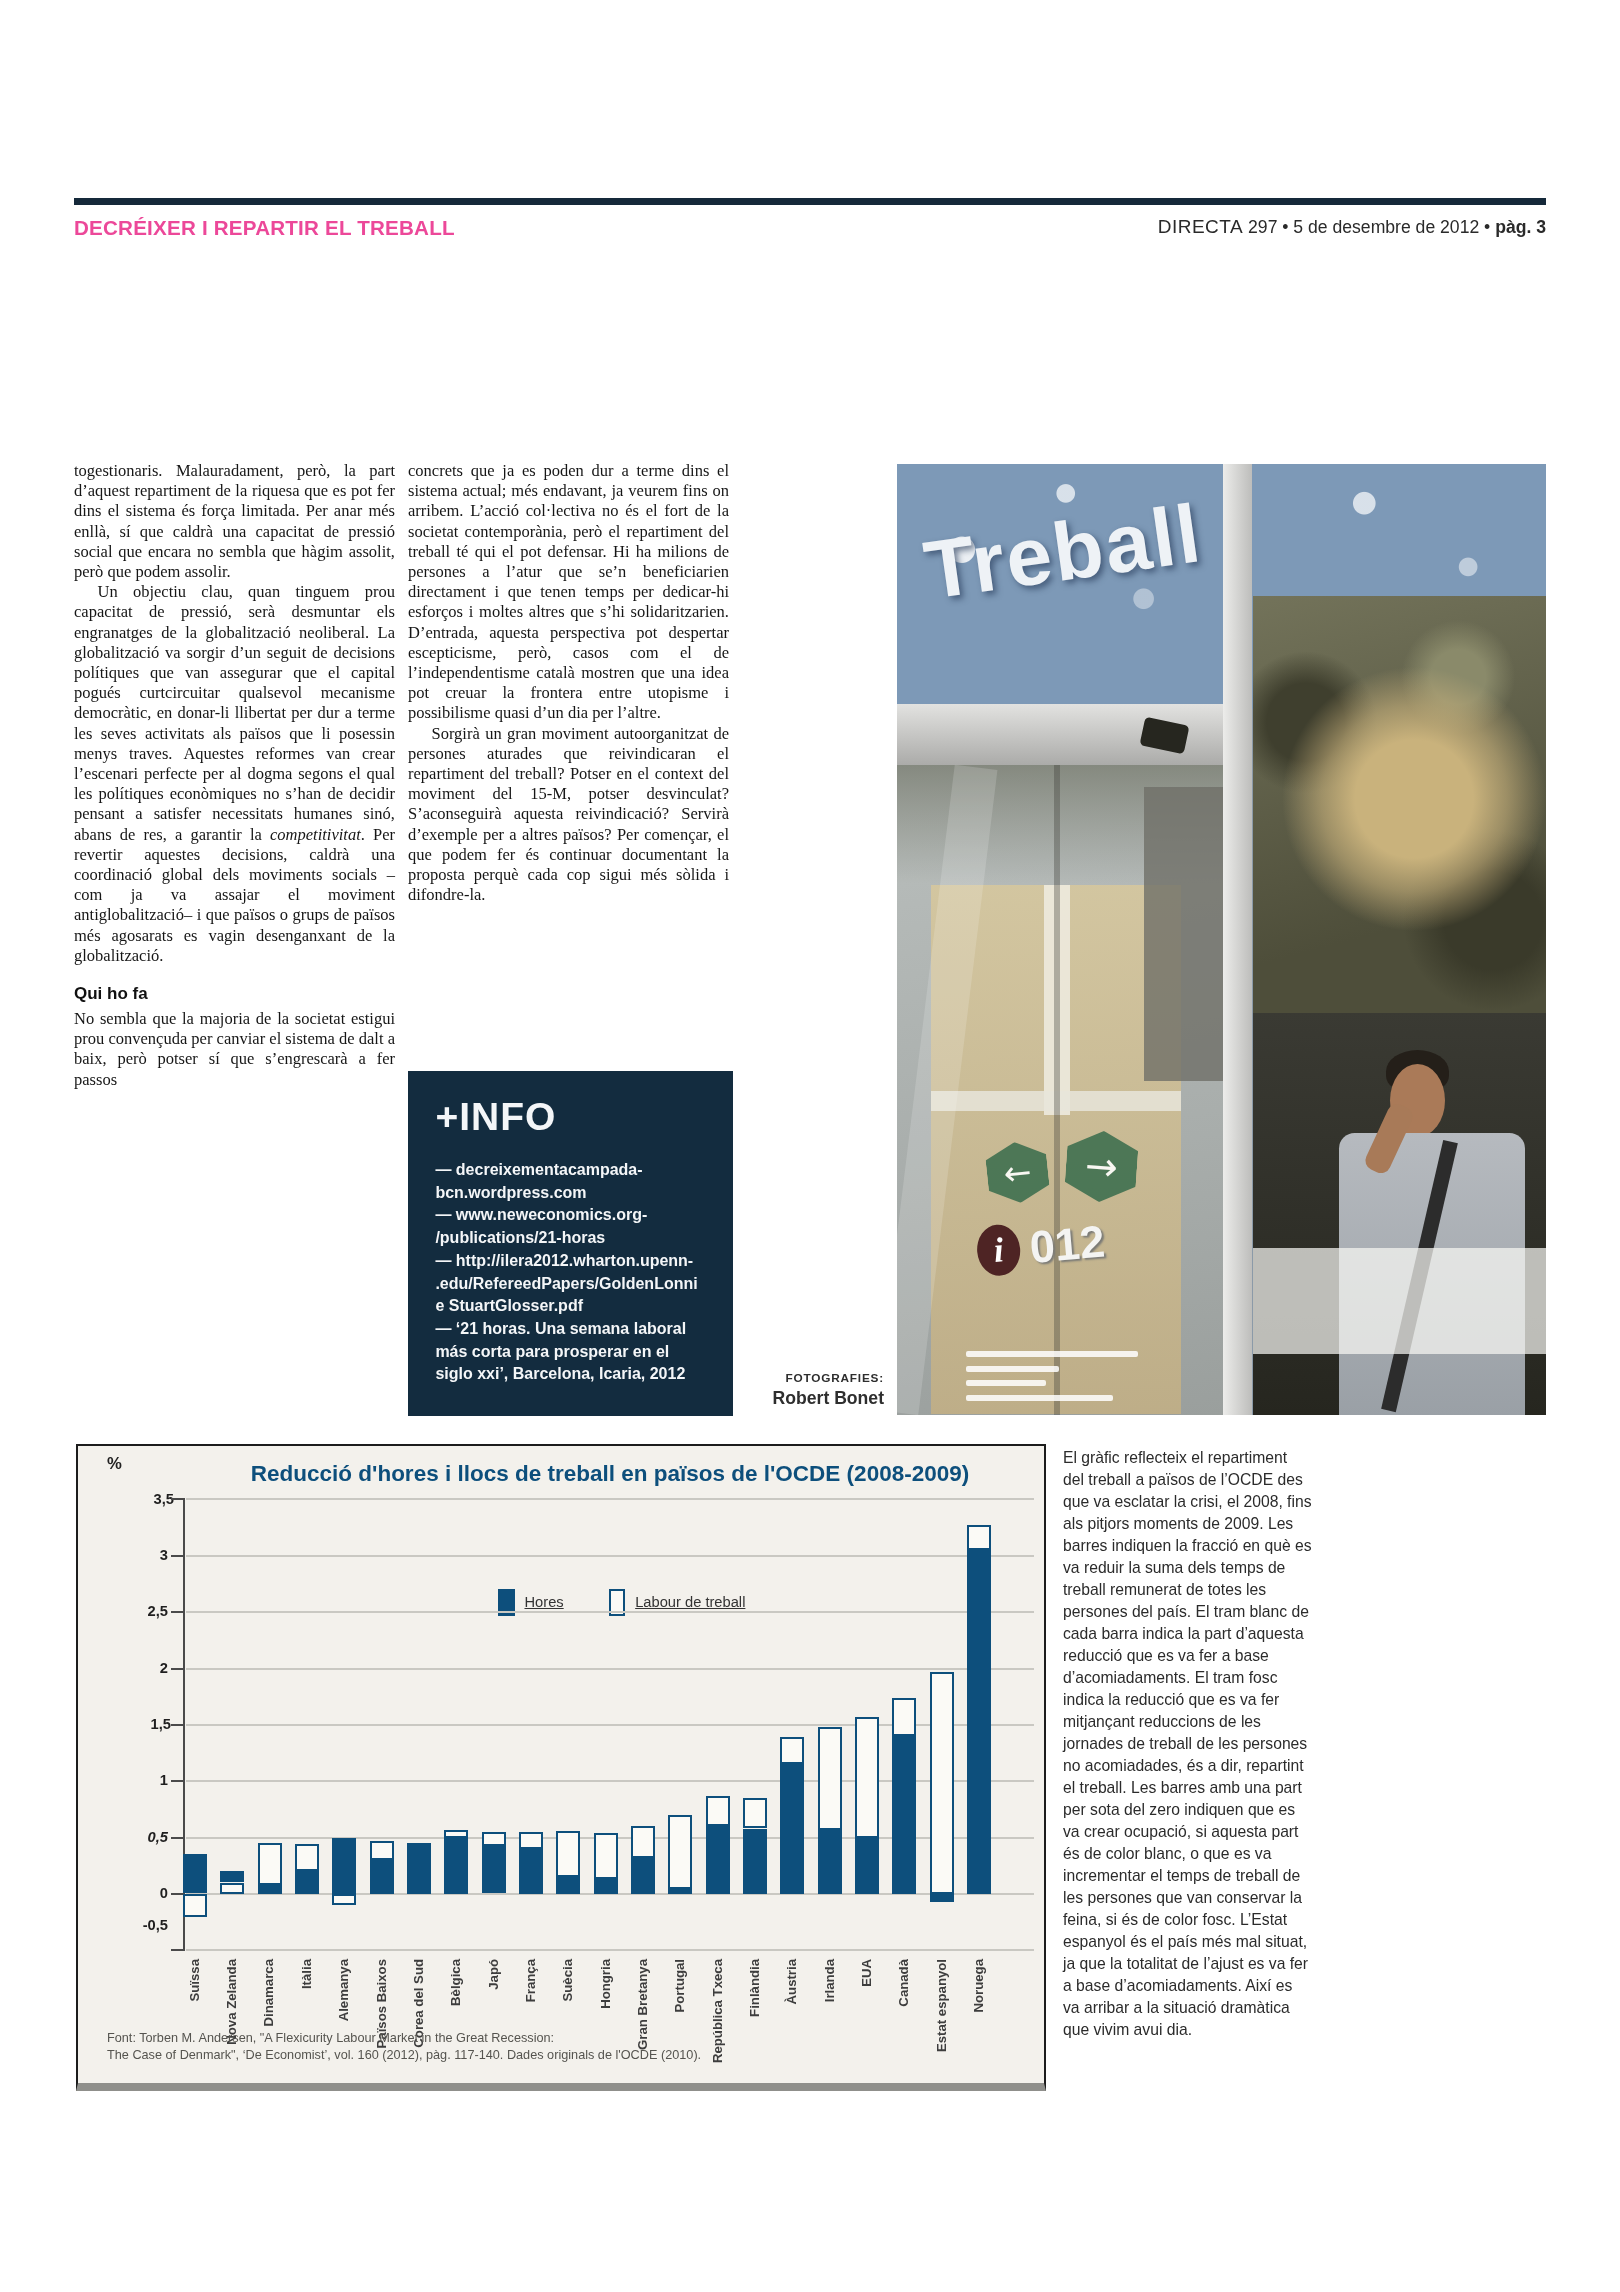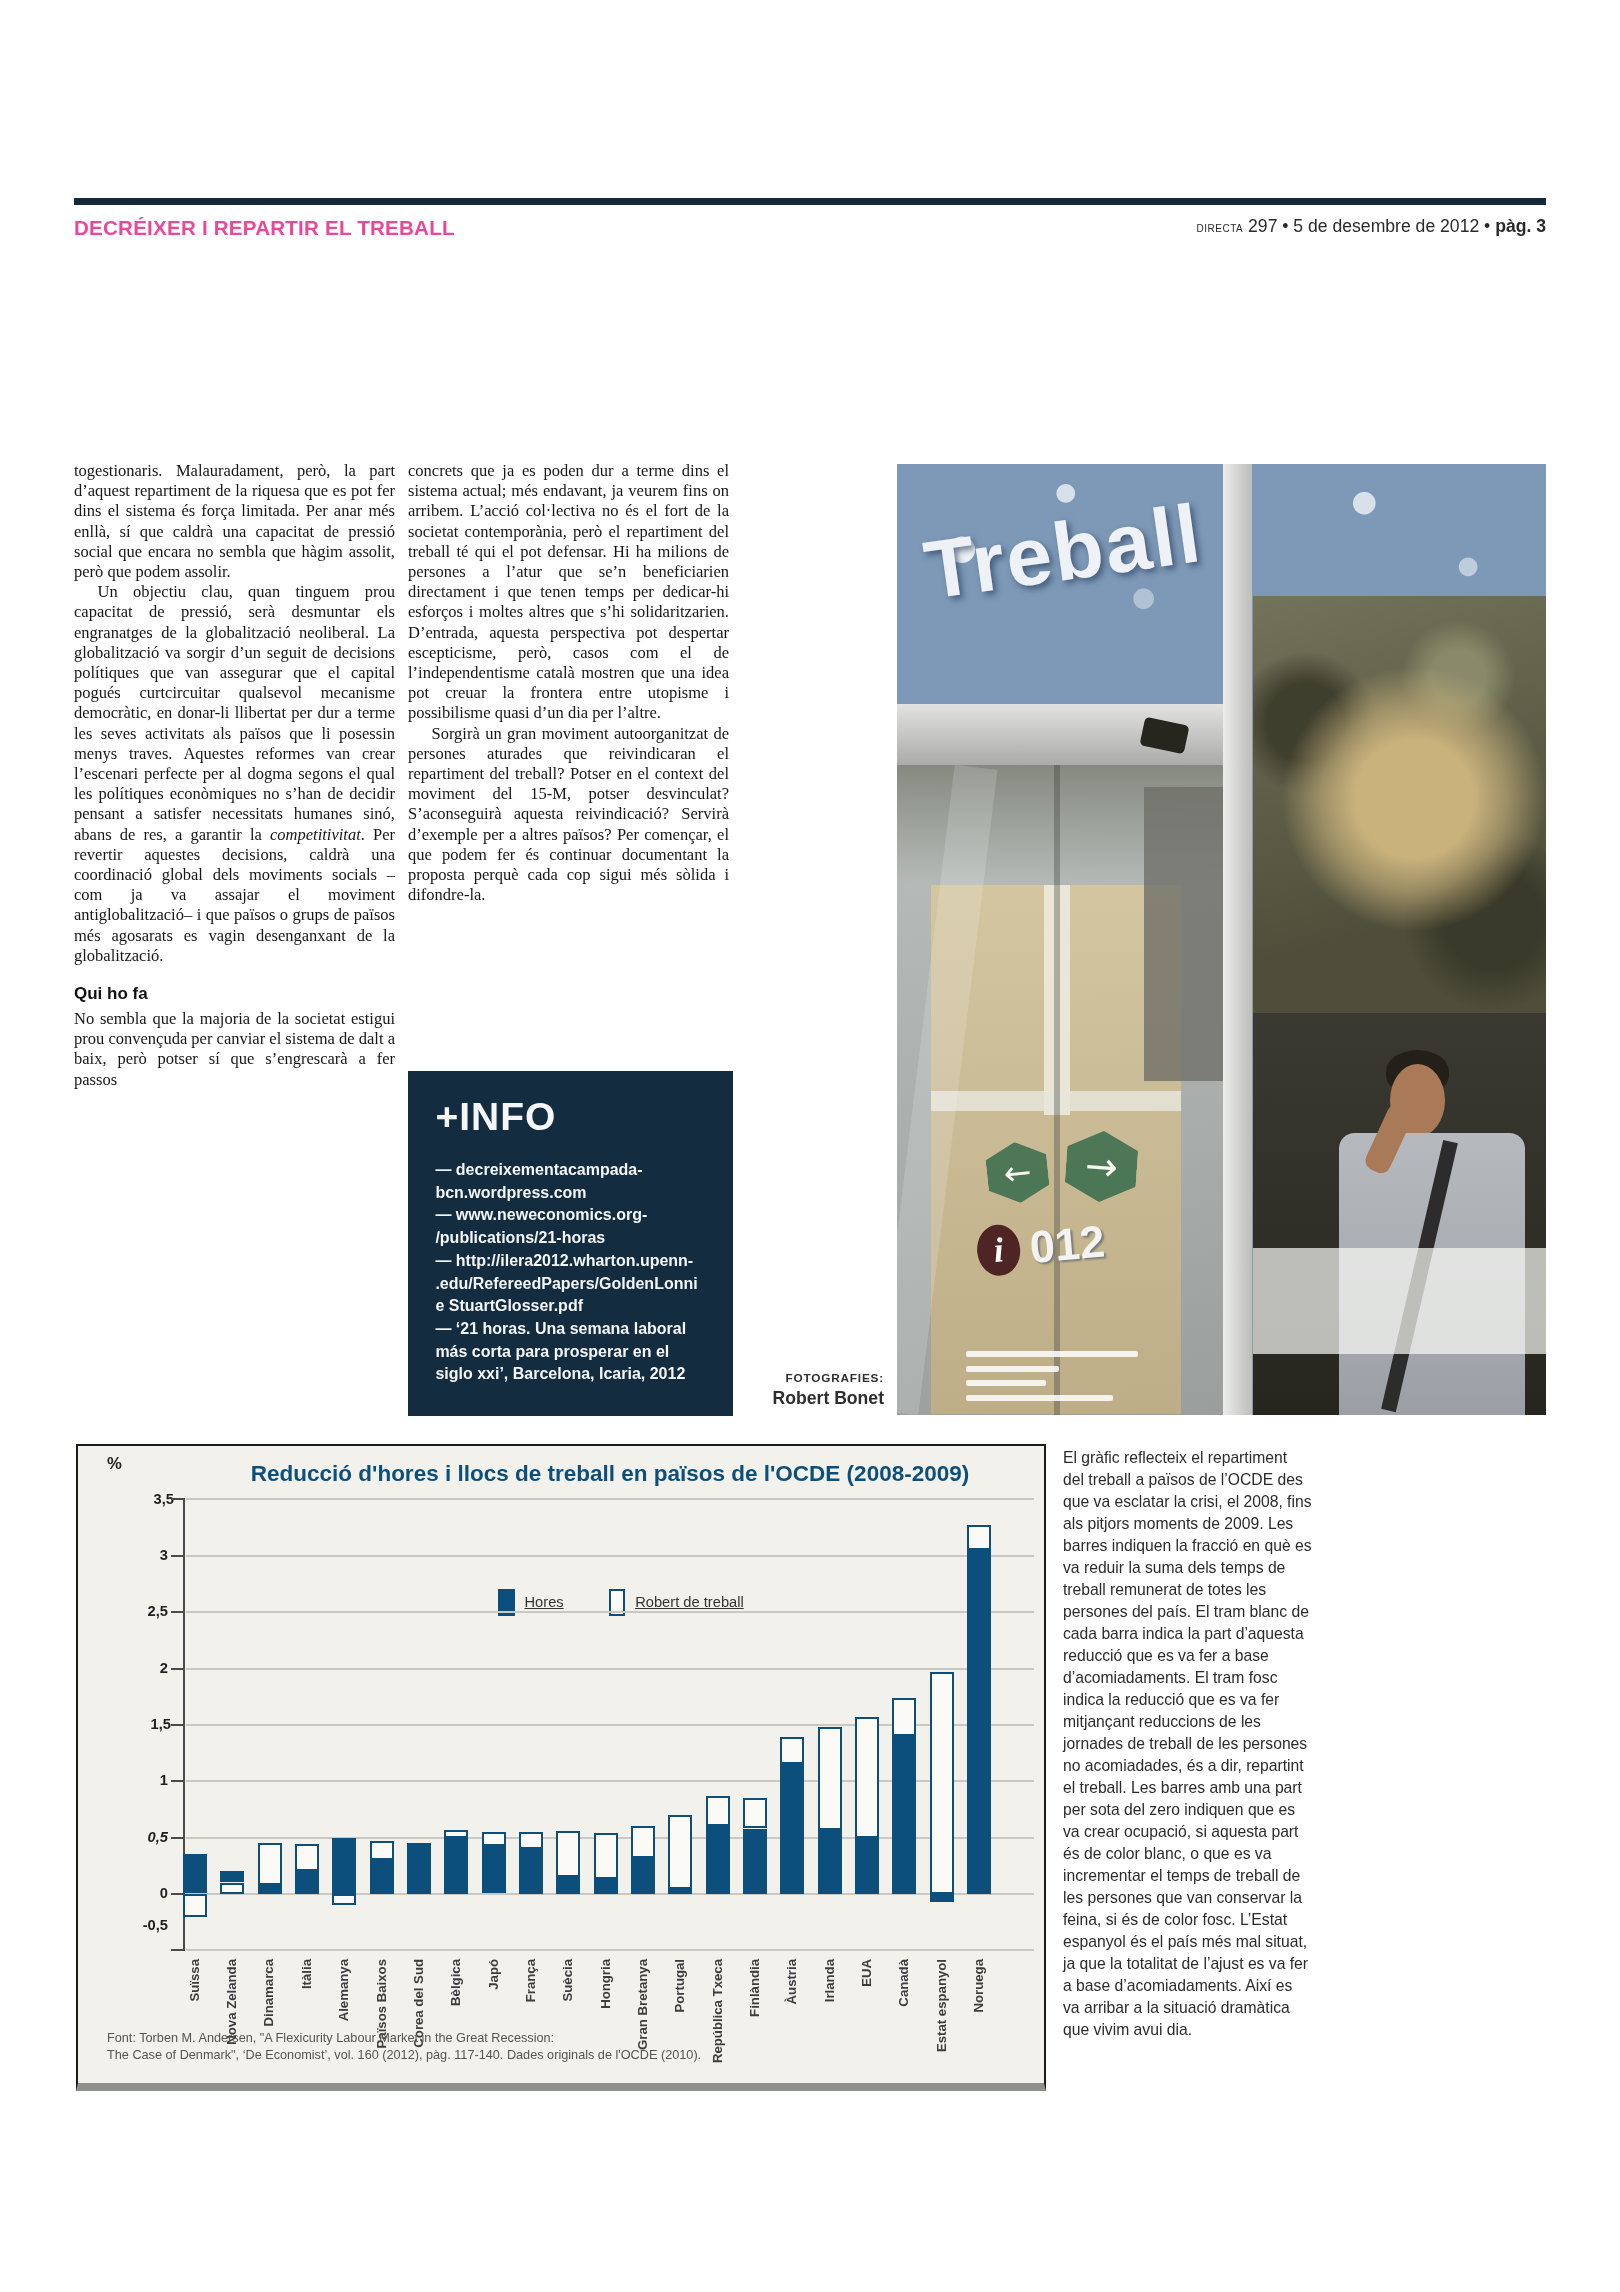--- a/index.html
+++ b/index.html
@@ -3,21 +3,21 @@
 <meta charset="utf-8">
 <style>
   html,body{margin:0;padding:0;background:#ffffff;}
   body{width:1620px;height:2293px;position:relative;font-family:"Liberation Sans",sans-serif;}
   .abs{position:absolute;}
 
   
   .head-rule{left:74px;top:198px;width:1472px;height:6.9px;background:#15293a;}
   .head-left{left:74px;top:218px;font:bold 20.6px/1 "Liberation Sans",sans-serif;color:#ec4899;letter-spacing:0.2px;}
   .head-right{right:74px;top:216px;font:17.6px/1.2 "Liberation Sans",sans-serif;color:#2a2a2a;text-align:right;}
-  .head-right .kicker{font-size:10px;letter-spacing:0.5px;}
+  .head-right .kicker{font-size:19px;letter-spacing:0.5px;}
   .head-right b{font-weight:bold;}
 
   
   .col{width:321px;}
   .col p{margin:0;text-align:justify;font:16.5px/1.225 "Liberation Serif",serif;color:#161616;}
   .col p.ind{text-indent:23.5px;}
   .col .subhead{font:bold 17px/1.2 "Liberation Sans",sans-serif;color:#111;margin:17.6px 0 4.9px 0;}
   .col1{left:74px;top:461px;}
   .col2{left:408px;top:461px;}
 
@@ -182,21 +182,21 @@
   <div class="cname">Robert Bonet</div>
 </div>
 
 <div class="abs chartbox">
   <div class="c-abs c-pct">%</div>
   <div class="c-abs c-title">Reducció d'hores i llocs de treball en països de l'OCDE (2008-2009)</div>
   <div class="c-abs c-legend">
     <span class="c-sw c-sw-dark"></span>
     <span class="c-leglabel">Hores</span>
     <span class="c-sw c-sw-light"></span>
-    <span class="c-leglabel">Robert de treball</span>
+    <span class="c-leglabel">Labour de treball</span>
   </div>
   <div id="chart-layers">
       <div class="c-abs c-grid" style="left: 108px; top: 52px; width: 848px;"></div>
       <div class="c-abs c-ytick-label" style="left: 35px; top: 46px;">3,5</div>
       <div class="c-abs c-tickmark" style="left: 93px; top: 52px;"></div>
       <div class="c-abs c-grid" style="left: 108px; top: 109px; width: 848px;"></div>
       <div class="c-abs c-ytick-label" style="left: 29px; top: 102px;">3</div>
       <div class="c-abs c-tickmark" style="left: 93px; top: 109px;"></div>
       <div class="c-abs c-grid" style="left: 108px; top: 165px; width: 848px;"></div>
       <div class="c-abs c-ytick-label" style="left: 29px; top: 158px;">2,5</div>

